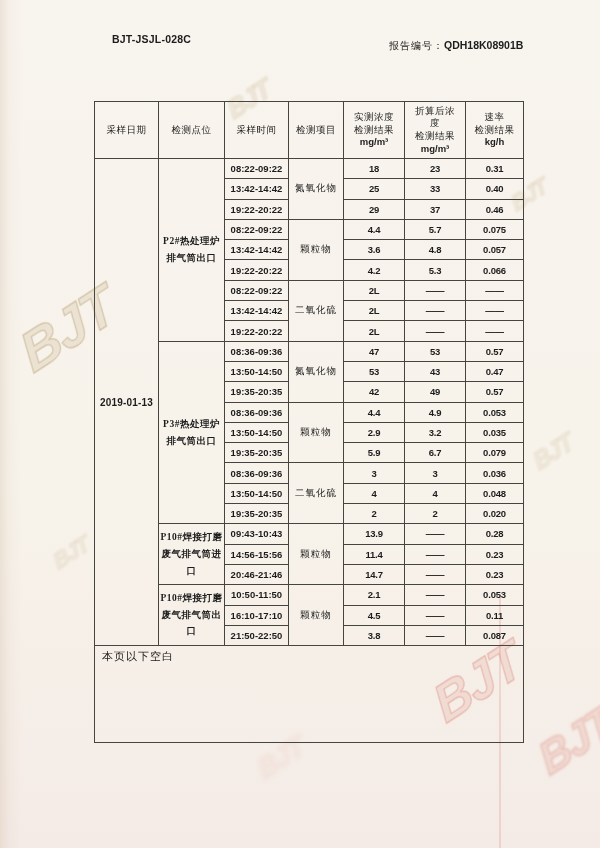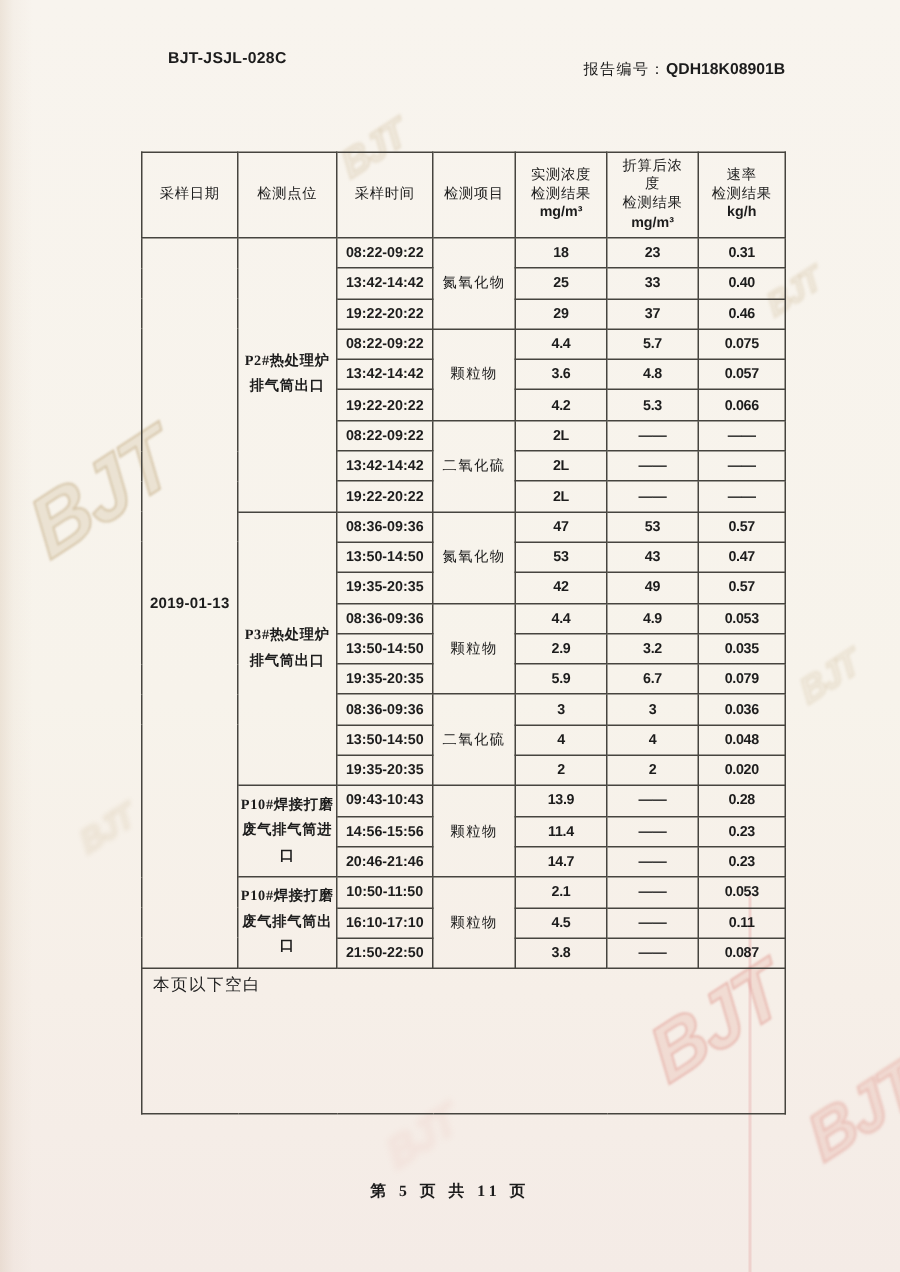--- a/index.html
+++ b/index.html
@@ -284,15 +284,14 @@
         <td class="c-val">3.8</td>
         <td class="c-val">——</td>
         <td class="c-val">0.087</td>
       </tr>
       <tr class="note-row">
         <td colspan="7">本页以下空白</td>
       </tr>
     </tbody>
   </table>
 
-  <div class="footer">第 5 页 共 11 页</div>
 
 </div>
 
 </body></html>

